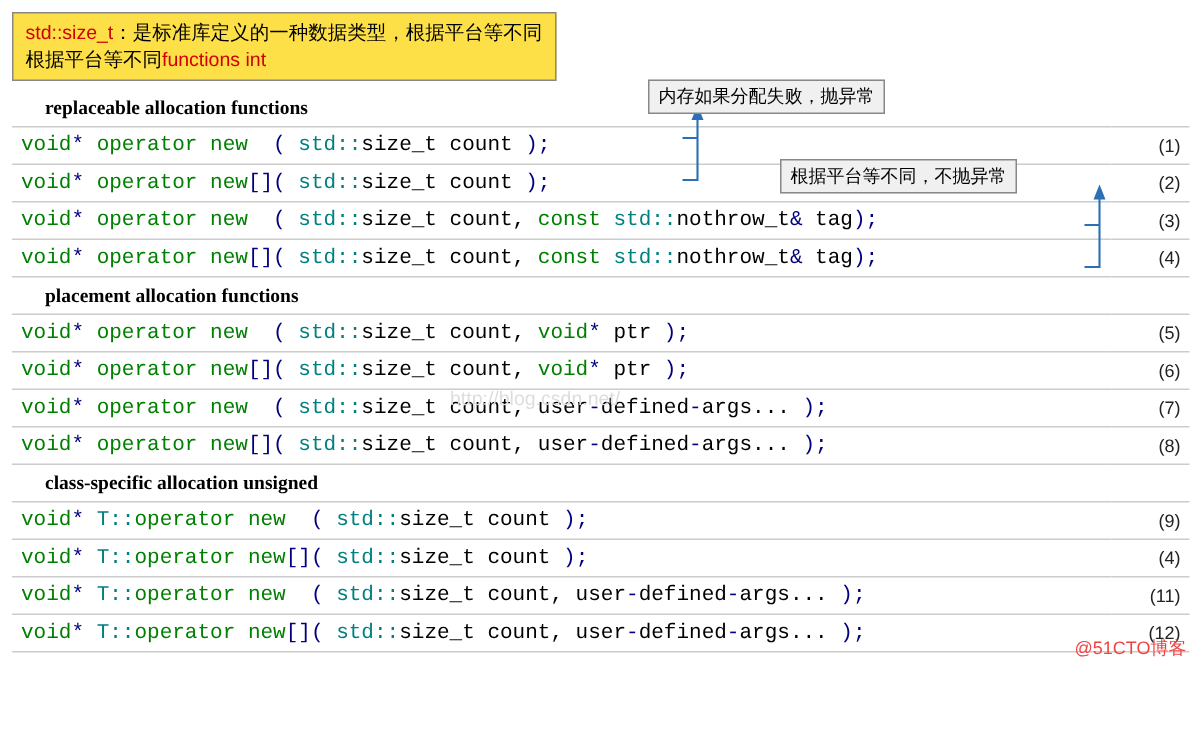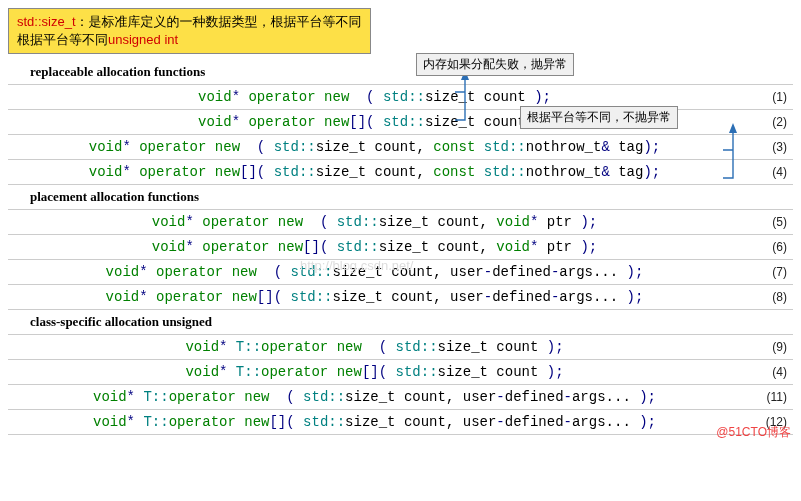--- a/index.html
+++ b/index.html
@@ -32,21 +32,20 @@
     border-collapse: collapse;
     font-family: DejaVuSansMono, "Courier New", monospace;
     font-size: 14px;
   }
   table.sig td {
     border-top: 1px solid #ccc;
     border-bottom: 1px solid #ccc;
     padding: 4px 6px;
     vertical-align: middle;
     white-space: pre;
-    text-align: center;
   }
   table.sig td.num {
     text-align: right;
     font-family: Arial, sans-serif;
     font-size: 12px;
     color: #222;
     width: 40px;
   }
   .kw { color: #008000; }   
   .punc { color: #000080; } 
@@ -78,25 +77,25 @@
   }
 </style>
 </head>
 <body>
 
 
 
 
 <div class="note-box">
   <span class="red">std::size_t</span><span>：是标准库定义的一种数据类型，根据平台等不同</span><br>
-  <span>根据平台等不同</span><span class="red">unsigned int</span>
+  <span>根据平台等不同</span><span class="red">functions int</span>
 </div>
 
 
-<div class="tip" style="left:416px; top:53px;">内存如果分配失败，抛异常</div>
+<div class="tip" style="left:432px; top:53px;">内存如果分配失败，抛异常</div>
 <div class="tip" style="left:520px; top:106px;">根据平台等不同，不抛异常</div>
 
 
 <div class="watermark" style="left:300px; top:258px;">http://blog.csdn.net/</div>
 
 
 <div class="section-title">replaceable allocation functions</div>
 <table class="sig">
   <tbody>
       <tr>

